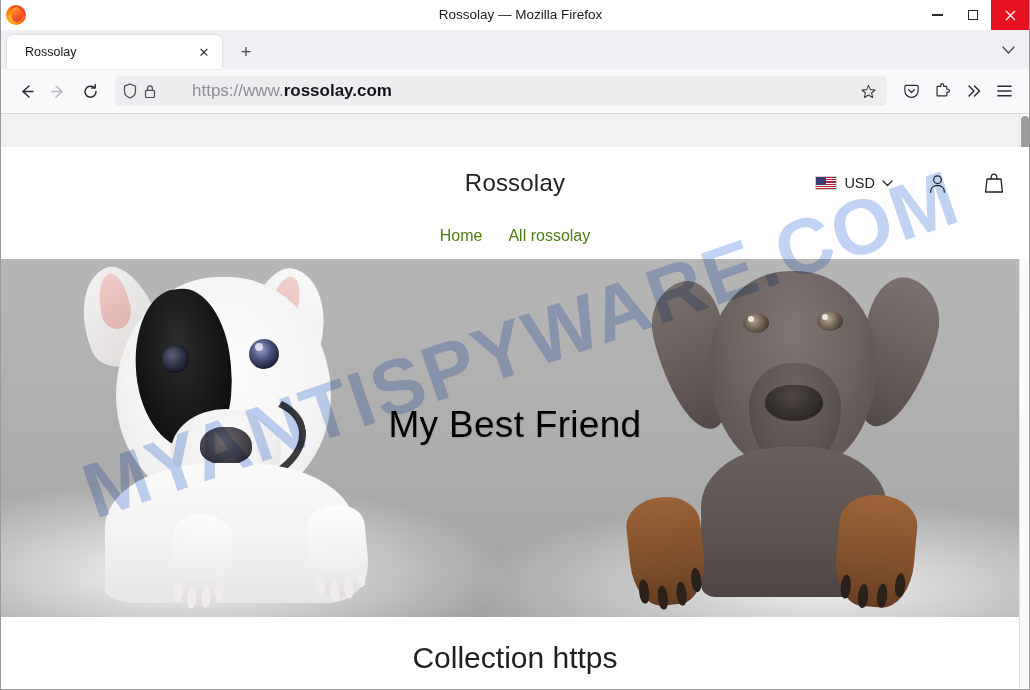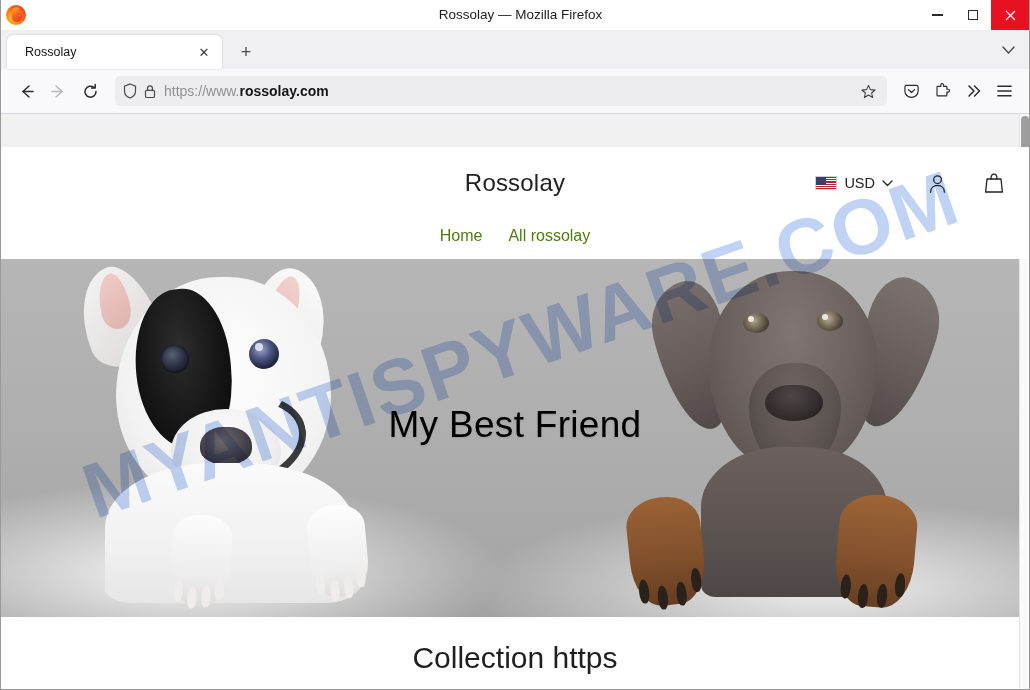--- a/index.html
+++ b/index.html
@@ -152,25 +152,26 @@
     background: #ededf0;
     border-radius: 5px;
     display: flex;
     align-items: center;
     padding: 0 8px;
     min-width: 0;
   }
   .url-ident { display: flex; align-items: center; gap: 7px; padding-right: 8px; }
   .url-text {
     flex: 1;
-    font-size: 14px;
+    font-size: 17px;
     color: #8f8f94;
     white-space: nowrap;
     overflow: hidden;
     min-width: 0;
+    margin-left: 28px;
   }
   .url-text b { color: #15141a; font-weight: 700; }
   .star-btn { width: 22px; height: 22px; display:flex; align-items:center; justify-content:center; color:#3b3b3b; }
   .tool-btn {
     width: 31px; height: 31px;
     display: flex; align-items: center; justify-content: center;
     color: #2b2a33;
     border-radius: 5px;
     flex: 0 0 auto;
   }

